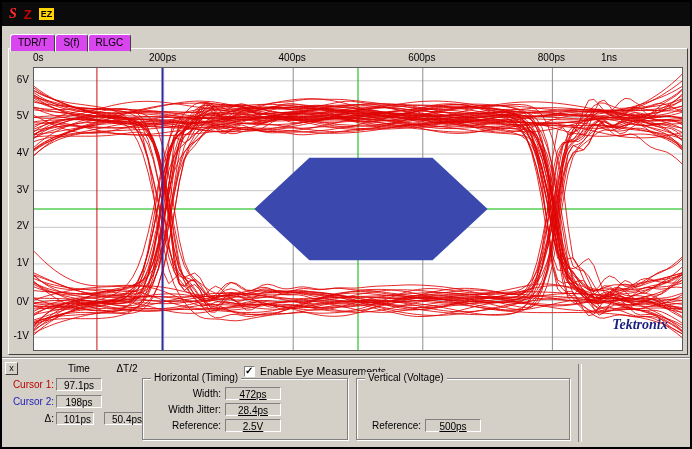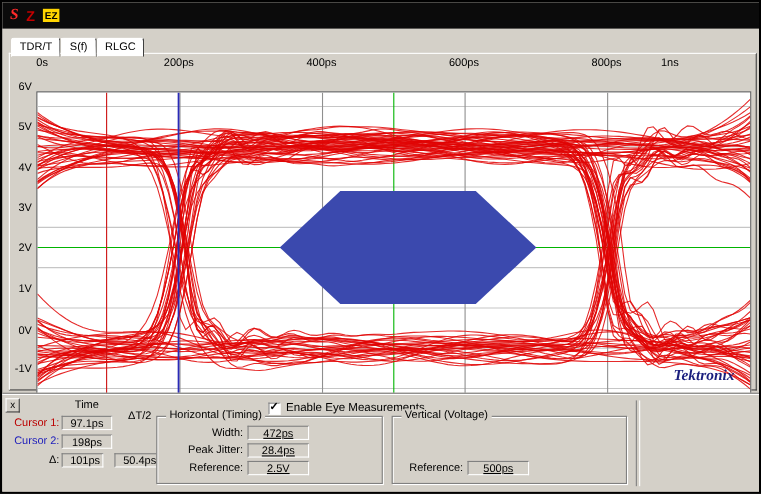--- a/index.html
+++ b/index.html
@@ -9,32 +9,32 @@
   
   .titlebar{position:absolute;left:0;top:0;right:0;height:24px;background:#0b0b0b;
             display:flex;align-items:center;gap:7px;padding-left:7px;box-sizing:border-box;}
   .tb-icon{font-weight:bold;}
   .tb-icon.s{color:#ff2a2a;font-family:"Liberation Serif",serif;font-style:italic;font-size:14px;}
   .tb-icon.z{color:#c40000;font-size:13px;}
   .tb-icon.ez{background:#ffd400;color:#000;font-size:9px;padding:1px 2px;line-height:10px;}
 
   
   .tabs{position:absolute;left:8px;top:28px;height:19px;display:flex;align-items:flex-end;z-index:5;}
-  .tab{background:#ffffff;border:1px solid;border-color:#fff #404040 #d4d0c8 #fff;
+  .tab{background:#d946ef;border:1px solid;border-color:#fff #404040 #d4d0c8 #fff;
        border-radius:3px 3px 0 0;font-size:10px;padding:2px 7px 2px;position:relative;top:3px;
        height:12px;line-height:12px;cursor:default;}
   .tab.active{top:0;padding:3px 9px 4px;height:12px;z-index:6;}
 
   
   .plot-panel{position:absolute;left:6px;top:46px;width:680px;height:307px;box-sizing:border-box;
               background:#d4d0c8;border:1px solid;border-color:#fff #404040 #404040 #fff;}
   .top-axis{position:absolute;left:24px;top:3px;width:584px;height:12px;font-size:10px;}
   .top-axis span{white-space:nowrap;}
   .left-axis{position:absolute;left:0;top:18px;width:22px;height:282px;font-size:10px;}
-  .plot{position:absolute;left:24px;top:34px;width:648px;height:282px;background:#fff;
+  .plot{position:absolute;left:24px;top:18px;width:648px;height:282px;background:#fff;
         border:1px solid #5a5a5a;box-sizing:content-box;}
   .plot svg{display:block;width:648px;height:282px;}
 
   
   .bottom-panel{position:absolute;left:0;right:0;top:355px;bottom:0;background:#d4d0c8;
                 border-top:1px solid #808080;box-shadow:inset 0 1px 0 #ffffff;}
   .close-btn{position:absolute;left:3px;top:4px;width:13px;height:13px;box-sizing:border-box;
              background:#d4d0c8;border:1px solid;border-color:#fff #404040 #404040 #fff;
              font-size:9px;line-height:10px;text-align:center;cursor:default;}
   .tbl-hdr{position:absolute;top:5px;width:46px;text-align:center;font-size:10px;}
@@ -205,21 +205,21 @@
           <polygon points="220.3,141.0 275.4,89.7 398.5,89.7 453.6,141.0 398.5,192.3 275.4,192.3" fill="#3b49ae"></polygon>
           <text x="633.744" y="261.1246753246753" text-anchor="end" fill="#1b1f7e" font-size="14" font-style="italic" font-weight="bold" font-family="&quot;Liberation Serif&quot;, serif">Tektronix</text>
         </svg>
     </div>
   </div>
 
   <div class="bottom-panel">
     <div class="close-btn">x</div>
 
     <span class="tbl-hdr" style="left:54px;">Time</span>
-    <span class="tbl-hdr" style="left:102px;margin-top:10px;">ΔT/2</span>
+    <span class="tbl-hdr" style="left:102px;">ΔT/2</span>
 
     <span class="row-label c1" style="top:20px;">Cursor 1:</span>
     <span class="vbox" style="left:54px;top:20px;width:46px;">97.1ps</span>
 
     <span class="row-label c2" style="top:37px;">Cursor 2:</span>
     <span class="vbox" style="left:54px;top:37px;width:46px;">198ps</span>
 
     <span class="row-label" style="top:54px;">Δ:</span>
     <span class="vbox" style="left:54px;top:54px;width:38px;text-align:right;">101ps</span>
     <span class="vbox" style="left:102px;top:54px;width:46px;">50.4ps</span>
@@ -229,21 +229,21 @@
     </span>
     <span class="checkbox-label">Enable Eye Measurements</span>
 
     <div class="grp hgrp" style="left:140px;width:206px;">
       <span class="legend">Horizontal (Timing)</span>
       <div class="frow" style="top:7px;">
         <span class="flabel">Width:</span>
         <span class="fval">472ps</span>
       </div>
       <div class="frow" style="top:23px;">
-        <span class="flabel">Peak Jitter:</span>
+        <span class="flabel">Width Jitter:</span>
         <span class="fval">28.4ps</span>
       </div>
       <div class="frow" style="top:39px;">
         <span class="flabel">Reference:</span>
         <span class="fval">2.5V</span>
       </div>
     </div>
 
     <div class="grp vgrp" style="left:354px;width:214px;">
       <span class="legend">Vertical (Voltage)</span>

